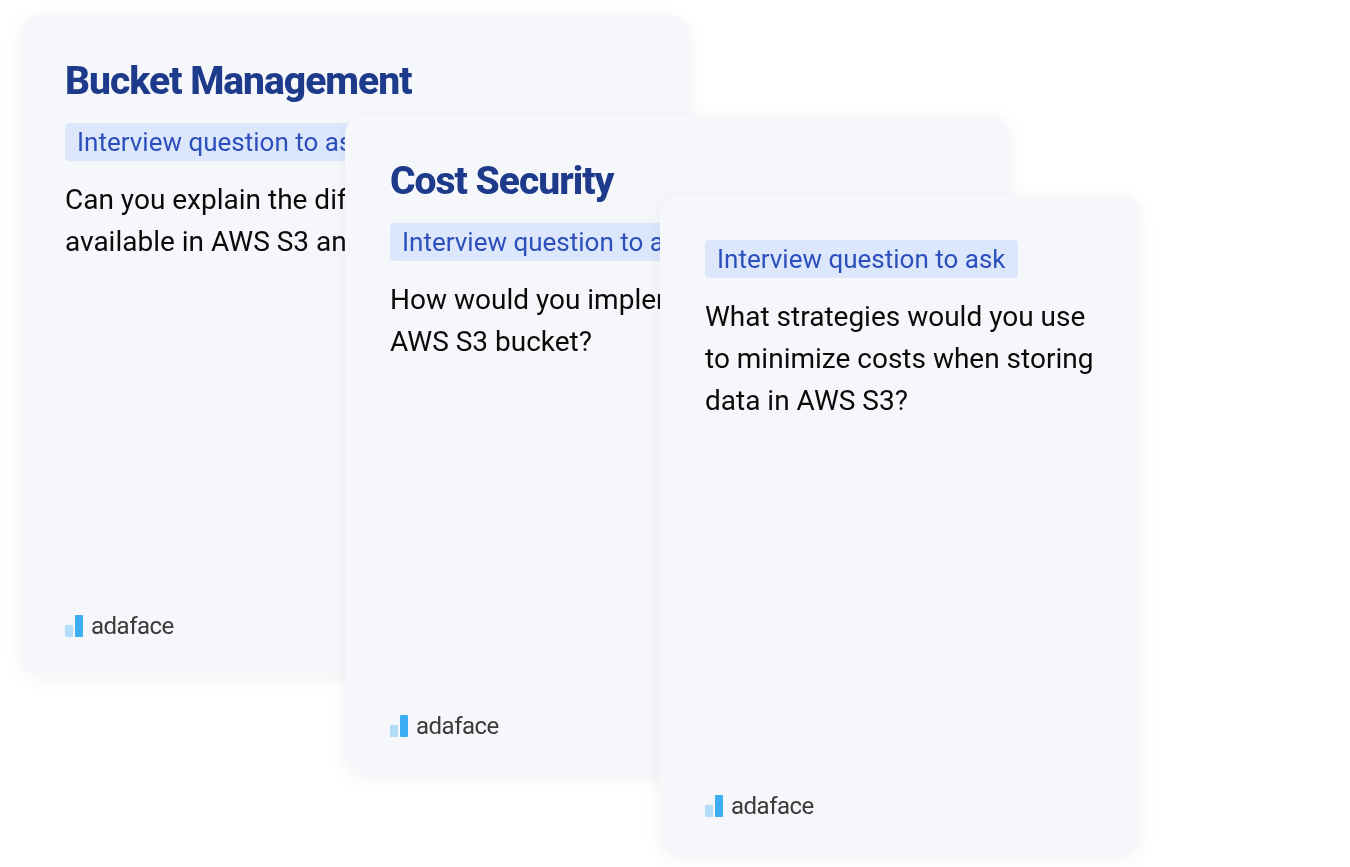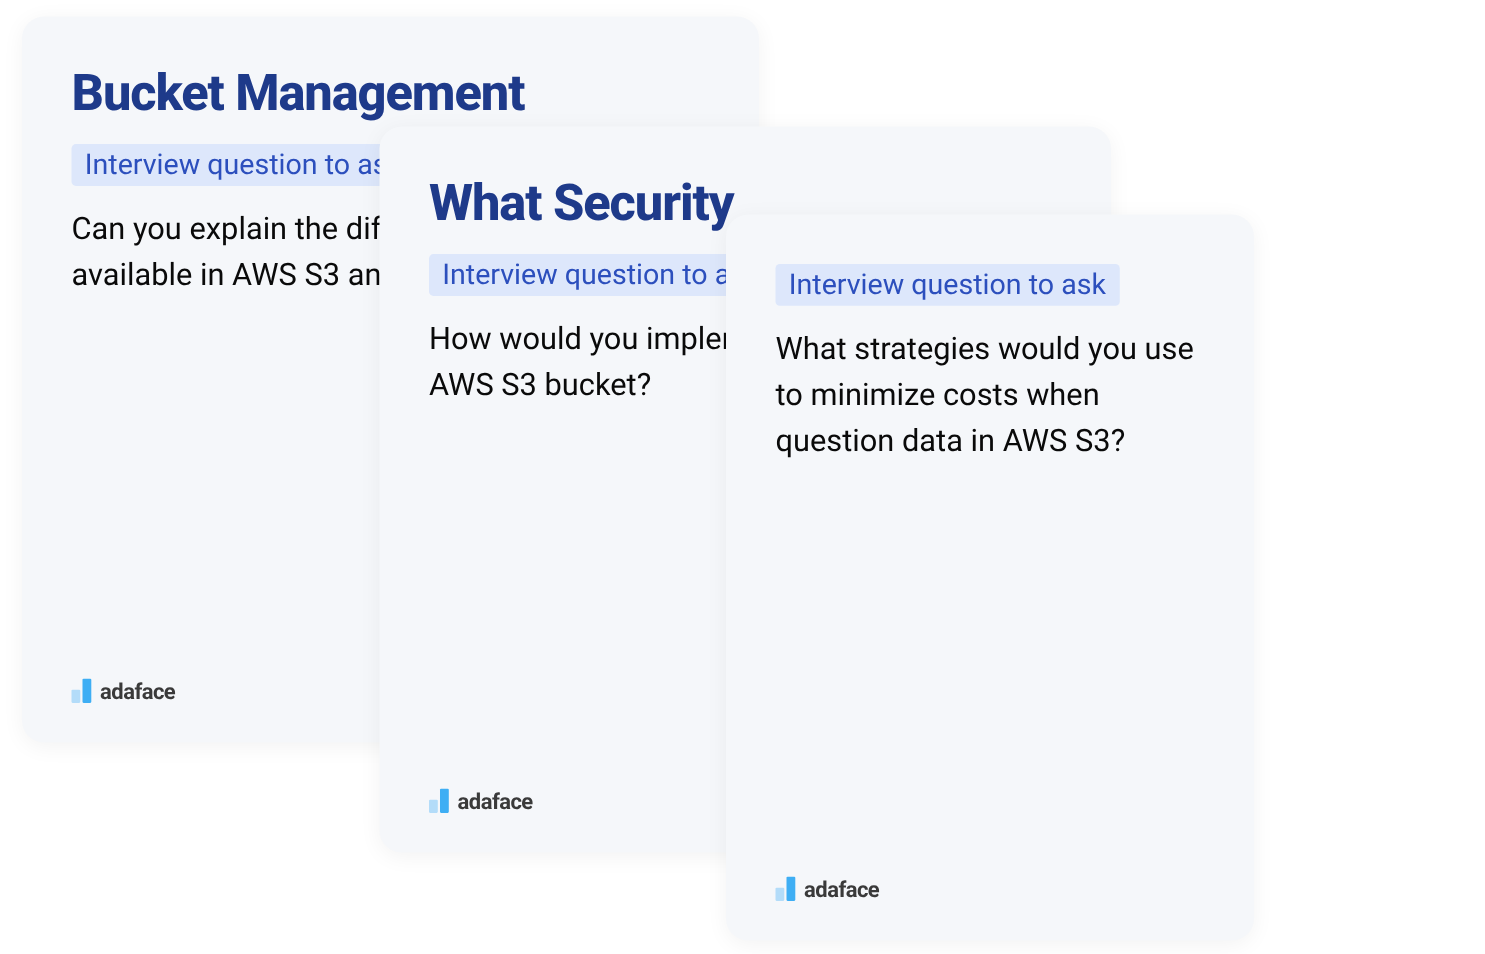--- a/index.html
+++ b/index.html
@@ -37,21 +37,21 @@
       z-index: 2;
     }
     .card-3 {
       left: 660px;
       top: 195px;
       width: 480px;
       height: 660px;
       z-index: 3;
     }
     .card-title {
-      font-size: 46px;
+      font-size: 39px;
       font-weight: 800;
       color: #1e3a8a;
       margin-bottom: 20px;
       letter-spacing: -1px;
       line-height: 1.1;
     }
     .badge {
       display: inline-block;
       background: #dde7fb;
       color: #2c4fbd;
@@ -86,22 +86,22 @@
     }
     .brand-icon .bar-1 {
       height: 12px;
       background: #b3dcf9;
     }
     .brand-icon .bar-2 {
       height: 22px;
       background: #3eaef4;
     }
     .brand-text {
-      font-size: 20px;
-      font-weight: 700;
+      font-size: 24px;
+      font-weight: 400;
       color: #3a3a3a;
       letter-spacing: -0.5px;
     }
   </style>
 </head>
 <body>
 
 <div class="card card-1">
   <h2 class="card-title">Bucket Management</h2>
   <div class="badge">Interview question to ask</div>
@@ -109,35 +109,35 @@
   <div class="brand">
     <span class="brand-icon">
       <span class="bar bar-1"></span>
       <span class="bar bar-2"></span>
     </span>
     <span class="brand-text">adaface</span>
   </div>
 </div>
 
 <div class="card card-2">
-  <h2 class="card-title">What Security</h2>
+  <h2 class="card-title">Cost Security</h2>
   <div class="badge">Interview question to ask</div>
   <p class="question-text">How would you implement encryption for an AWS S3 bucket?</p>
   <div class="brand">
     <span class="brand-icon">
       <span class="bar bar-1"></span>
       <span class="bar bar-2"></span>
     </span>
     <span class="brand-text">adaface</span>
   </div>
 </div>
 
 <div class="card card-3">
   <div class="badge">Interview question to ask</div>
-  <p class="question-text">What strategies would you use to minimize costs when question data in AWS S3?</p>
+  <p class="question-text">What strategies would you use to minimize costs when storing data in AWS S3?</p>
   <div class="brand">
     <span class="brand-icon">
       <span class="bar bar-1"></span>
       <span class="bar bar-2"></span>
     </span>
     <span class="brand-text">adaface</span>
   </div>
 </div>
 
 </body></html>

